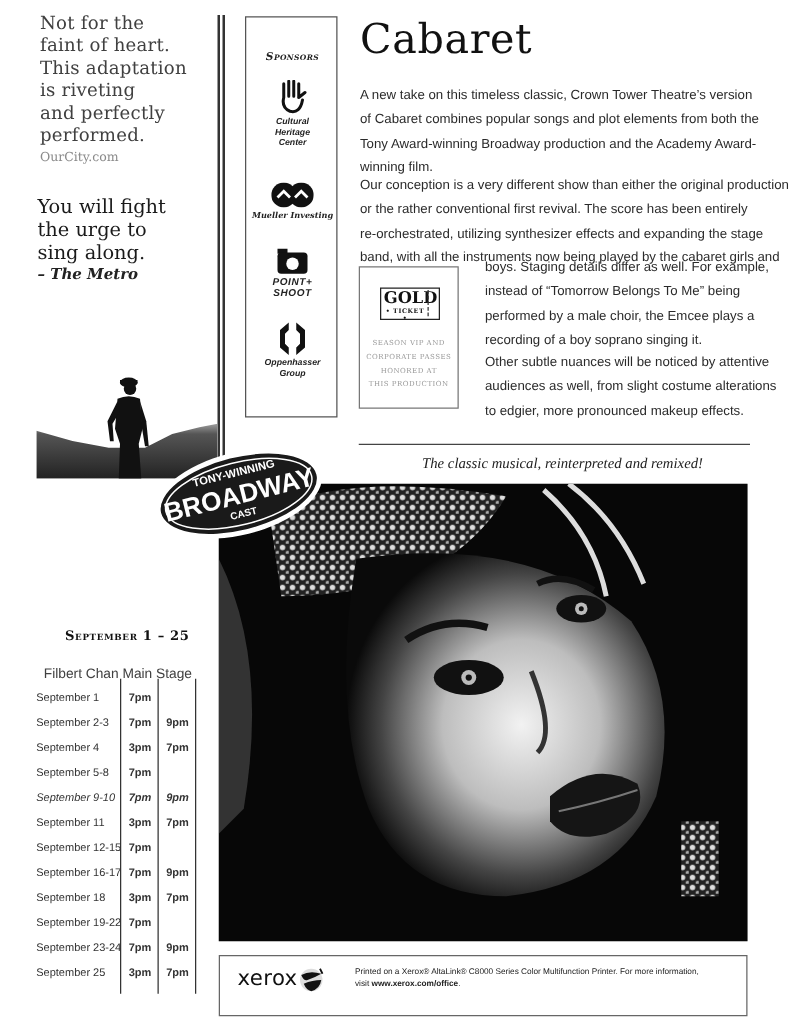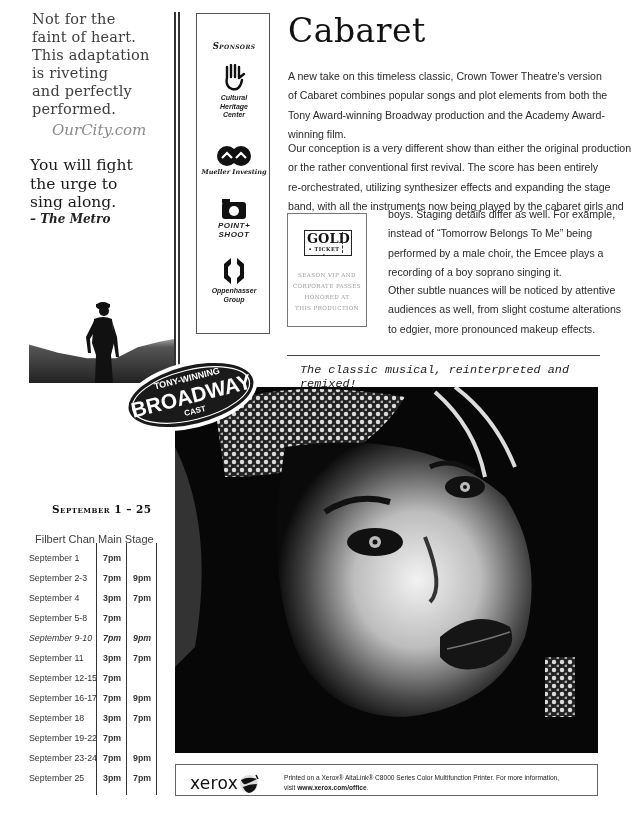--- a/index.html
+++ b/index.html
@@ -3,22 +3,22 @@
 <meta charset="utf-8">
 <style>
   * { box-sizing: border-box; margin: 0; padding: 0; }
   html, body { width: 635px; height: 825px; background: #ffffff; overflow: hidden; }
   body { position: relative; font-family: "DejaVu Sans", sans-serif; color: #222; }
 
   
   .quote1 { position: absolute; left: 32px; top: 10px; width: 140px;
     font-family: "DejaVu Serif", serif; font-size: 14.5px; line-height: 18px; color: #404040; letter-spacing: 0.2px; }
   .quote1 .line { display: block; white-space: nowrap; }
-  .quote1-src { position: absolute; left: 52px; top: 121px; font-family: "DejaVu Serif", serif;
-    font-style: italic; font-size: 15px; color: #8a8a8a; }
+  .quote1-src { position: absolute; left: 32px; top: 121px; font-family: "DejaVu Serif", serif;
+    font-size: 10px; color: #8a8a8a; }
   .quote2 { position: absolute; left: 30px; top: 156px; width: 145px;
     font-family: "DejaVu Serif", serif; font-size: 15.5px; line-height: 18.5px; color: #1a1a1a; }
   .quote2 .line { display: block; white-space: nowrap; }
   .quote2-src { position: absolute; left: 30px; top: 212px; font-family: "DejaVu Serif", serif;
     font-style: italic; font-weight: bold; font-size: 12px; color: #222; }
 
   
   .man-photo { position: absolute; left: 29px; top: 295px; width: 145px; height: 88px; overflow: hidden; }
   .man-photo .grass { position: absolute; left: 0; bottom: 0; width: 145px; height: 55px;
     background: linear-gradient(to bottom, rgba(80,80,80,0) 0%, #555 35%, #222 100%);
@@ -49,43 +49,43 @@
   .ticket .gold { position: absolute; left: 2px; top: 1px; width: 34px; text-align: center;
     font-family: "DejaVu Serif", serif; font-weight: bold; font-size: 13px; line-height: 14px; color: #111; }
   .ticket .tk { position: absolute; left: 2px; top: 15px; width: 34px; text-align: center;
     font-family: "DejaVu Serif", serif; font-weight: bold; font-size: 5px; letter-spacing: 0.5px; color: #111; }
   .ticket .stub { position: absolute; right: 1px; top: 1px; width: 8px; height: 21px; border-left: 1px dashed #333; }
   .ticket-caption { position: absolute; left: 2px; top: 56px; width: 74px; text-align: center;
     font-family: "DejaVu Serif", serif; font-size: 5.6px; line-height: 11px; color: #999; letter-spacing: 0.4px; }
   .ticket-caption .line { display: block; white-space: nowrap; }
 
   .hrule { position: absolute; left: 287px; top: 355px; width: 313px; height: 1px; background: #444; }
-  .tagline { position: absolute; left: 300px; top: 363px; width: 300px; text-align: left;
-    font-family: Liberation Mono, monospace; font-style: italic; font-size: 11.8px; color: #222; }
+  .tagline { position: absolute; left: 300px; top: 363px; width: 300px; text-align: center;
+    font-family: Liberation Serif, serif; font-style: italic; font-size: 11.8px; color: #222; }
 
   
   .photo { position: absolute; left: 175px; top: 387px; width: 423px; height: 366px; background: #080808; overflow: hidden; }
   .photo svg { position: absolute; left: 0; top: 0; }
 
   
   .badge { position: absolute; left: 121px; top: 353px; width: 140px; height: 84px; }
 
   
   .sched-date { position: absolute; left: 52px; top: 503px; font-family: "DejaVu Serif", serif; font-weight: bold;
     font-size: 10.5px; font-variant: small-caps; letter-spacing: 0.5px; color: #111; }
   .sched-venue { position: absolute; left: 35px; top: 533px; font-family: "Liberation Sans", sans-serif; font-size: 11px; color: #404040; }
   .sched-table { position: absolute; left: 29px; top: 547px; }
   .sched-row { position: absolute; left: 0; height: 20px; width: 135px; font-family: "Liberation Sans", sans-serif; font-size: 8.8px; color: #333; }
   .sched-row .d { position: absolute; left: 0; top: 0; white-space: nowrap; }
   .sched-row .t1 { position: absolute; left: 74px; top: 0; font-weight: bold; }
   .sched-row .t2 { position: absolute; left: 104px; top: 0; font-weight: bold; }
   .col-line { position: absolute; width: 1px; background: #333; }
 
   
-  .footer { position: absolute; left: 175px; top: 764px; width: 423px; height: 32px; border: 1px solid #666; }
+  .footer { position: absolute; left: 175px; top: 764px; width: 423px; height: 49px; border: 1px solid #666; }
   .xerox-word { position: absolute; left: 14px; top: 8px; font-family: "DejaVu Sans", sans-serif; font-size: 17px; color: #111; letter-spacing: 0.3px; }
   .xerox-ball { position: absolute; left: 62px; top: 8px; }
   .footer-text { position: absolute; left: 108px; top: 8px; font-family: "Liberation Sans", sans-serif; font-size: 6.6px; line-height: 10px; color: #222; }
   .footer-text .line { display: block; white-space: nowrap; }
   .footer-text b { font-weight: bold; }
 </style>
 </head>
 <body>
 
 <div class="quote1">

